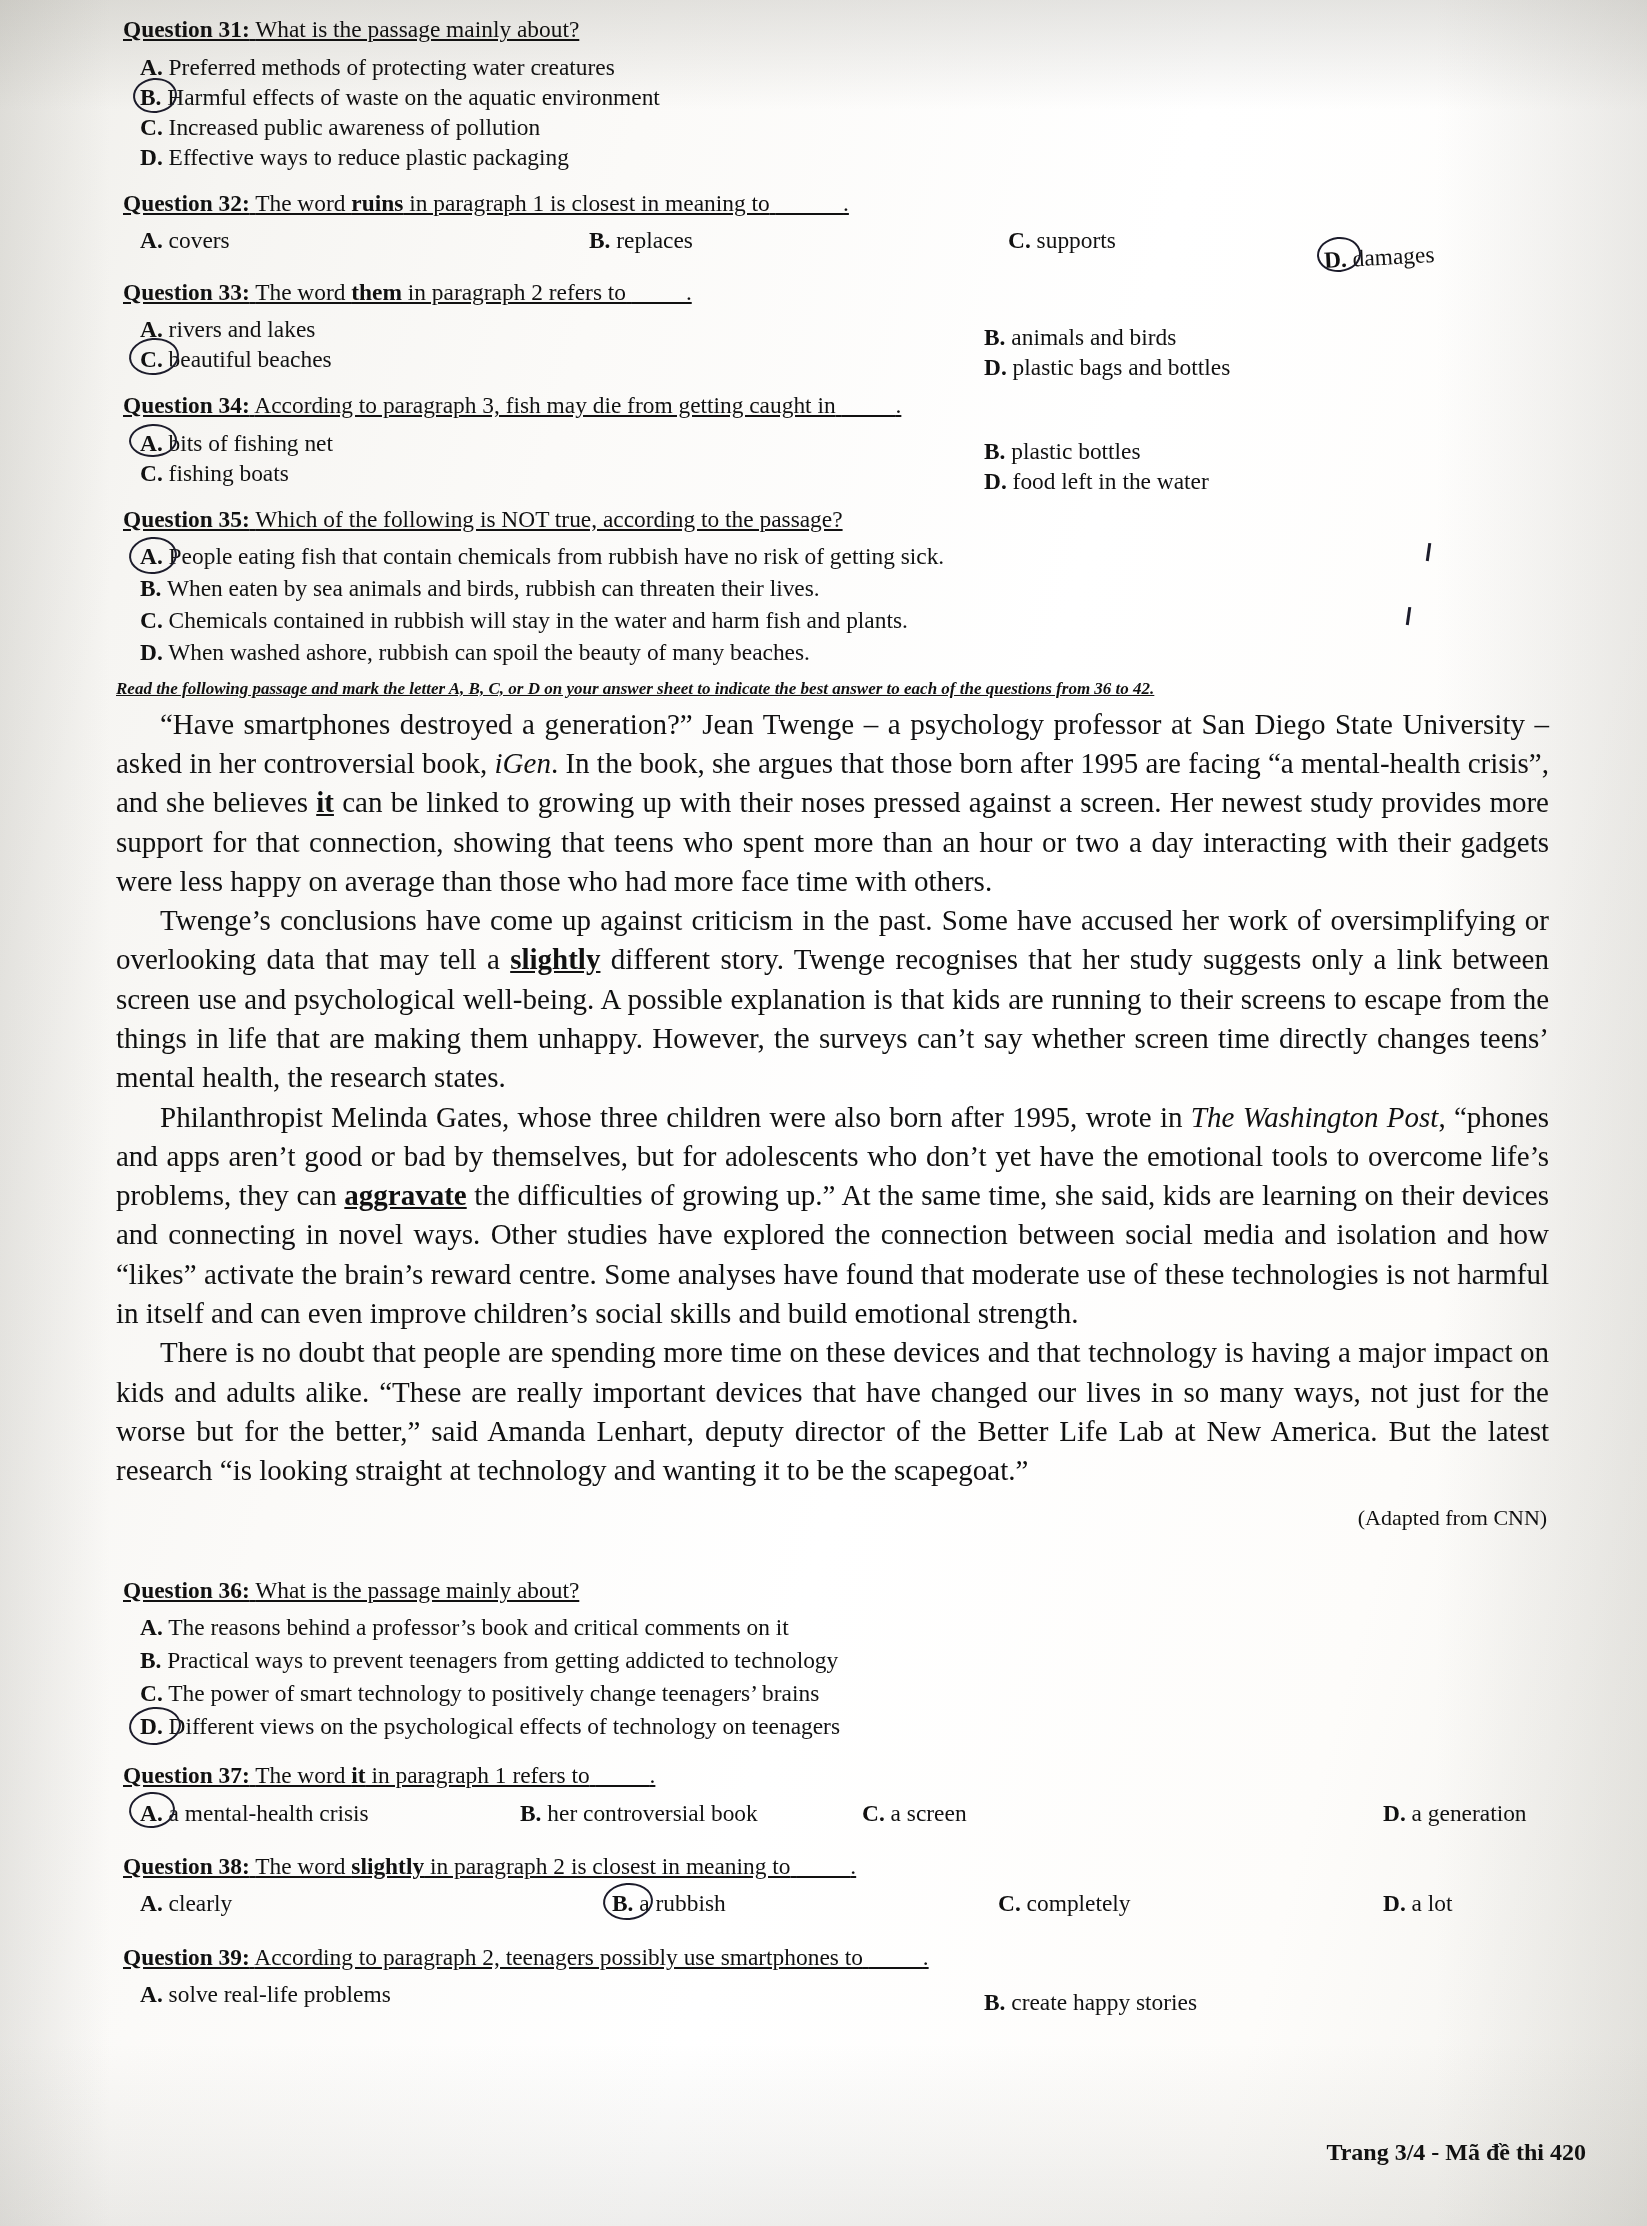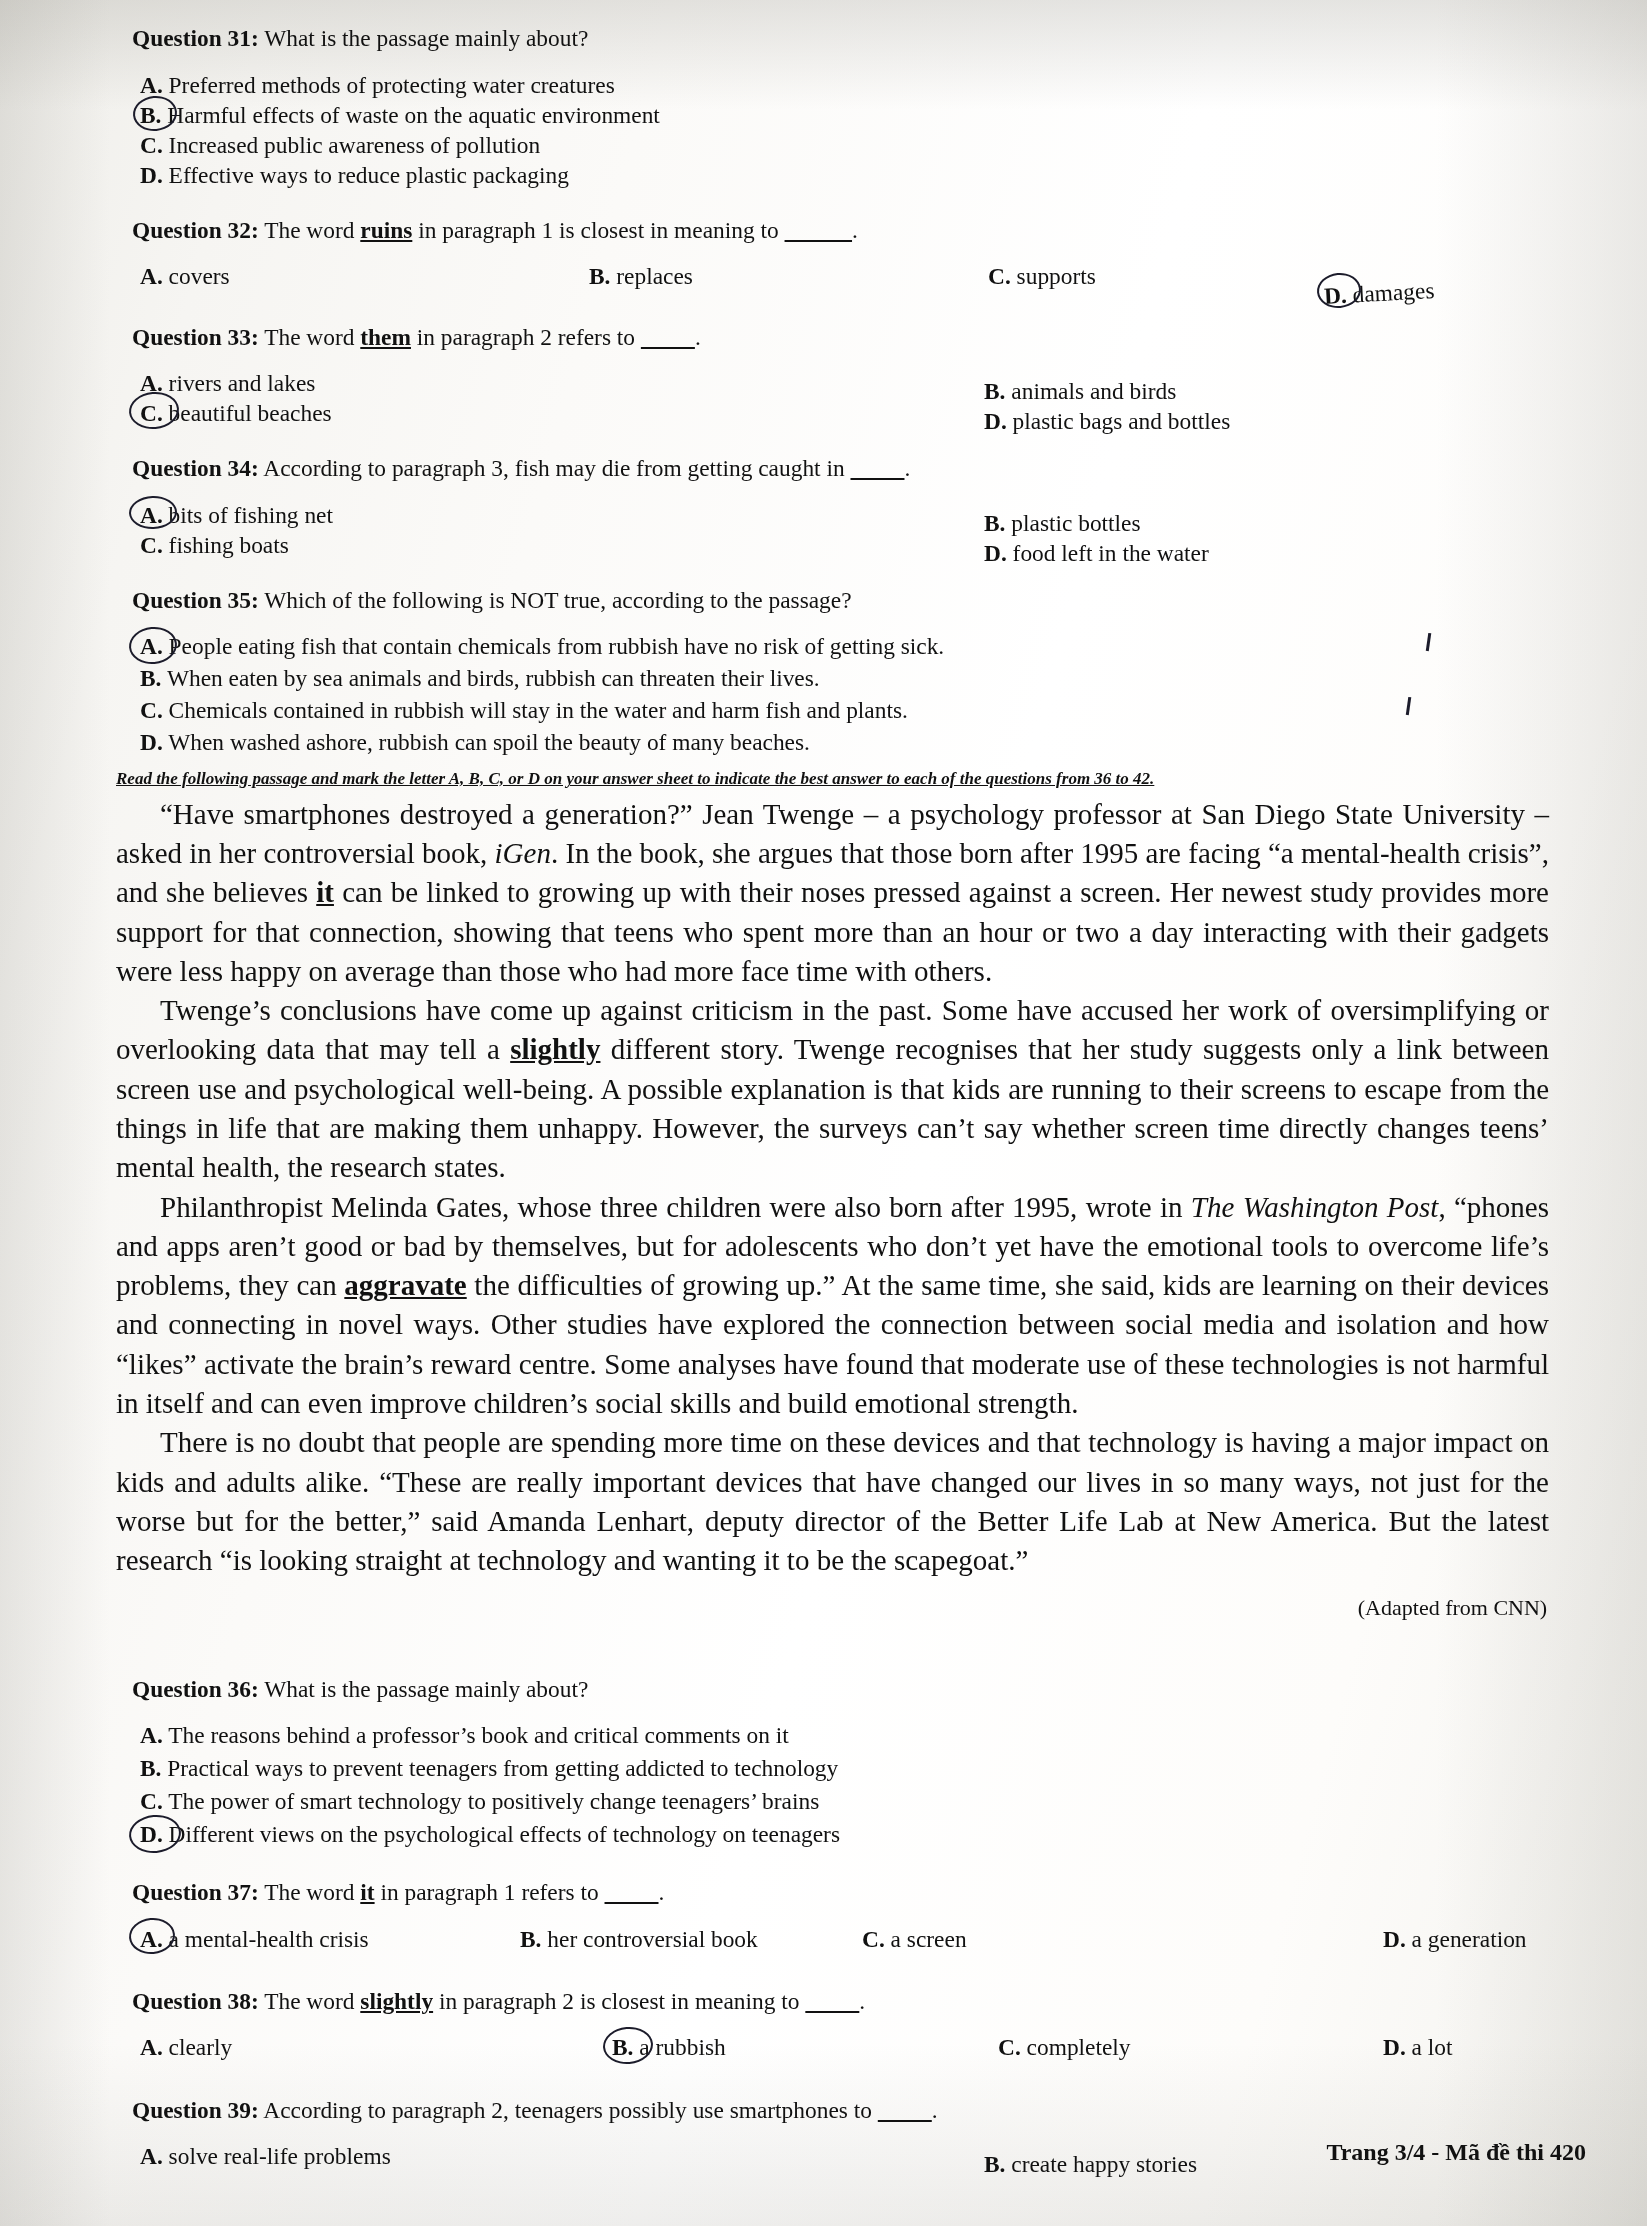--- a/index.html
+++ b/index.html
@@ -47,41 +47,42 @@
   }
   .content {
     position: absolute;
     left: 116px;
     top: 7.3px;
     width: 1433px;
   }
   .q-line {
     font-size: 23.4px;
     line-height: 1.30;
-    margin: 16px;
+    margin: 7px;
     white-space: nowrap;
+    text-decoration: underline;
   }
   .q-head {
     font-weight: bold;
   }
   .opt-row {
     position: relative;
     font-size: 23.4px;
     line-height: 1.32;
     margin: 0;
     height: 30px;
   }
   .opt {
     position: absolute;
     white-space: nowrap;
   }
   .opt .lbl { font-weight: bold; }
   .indentA { left: 24px; }
   .colB { left: 473px; }
-  .colB2 { left: 872px; }
+  .colB2 { left: 892px; }
   .colC { left: 868px; margin-top: 8px; }
   .colD { left: 1267px; }
   .u { text-decoration: underline; font-weight: bold; }
   .blank { text-decoration: underline; letter-spacing: 0.9px; }
   .instr {
     font-style: italic;
     font-weight: bold;
     font-size: 17px;
     line-height: 1.34;
     margin: 9.2px 0 3.7px 0;

